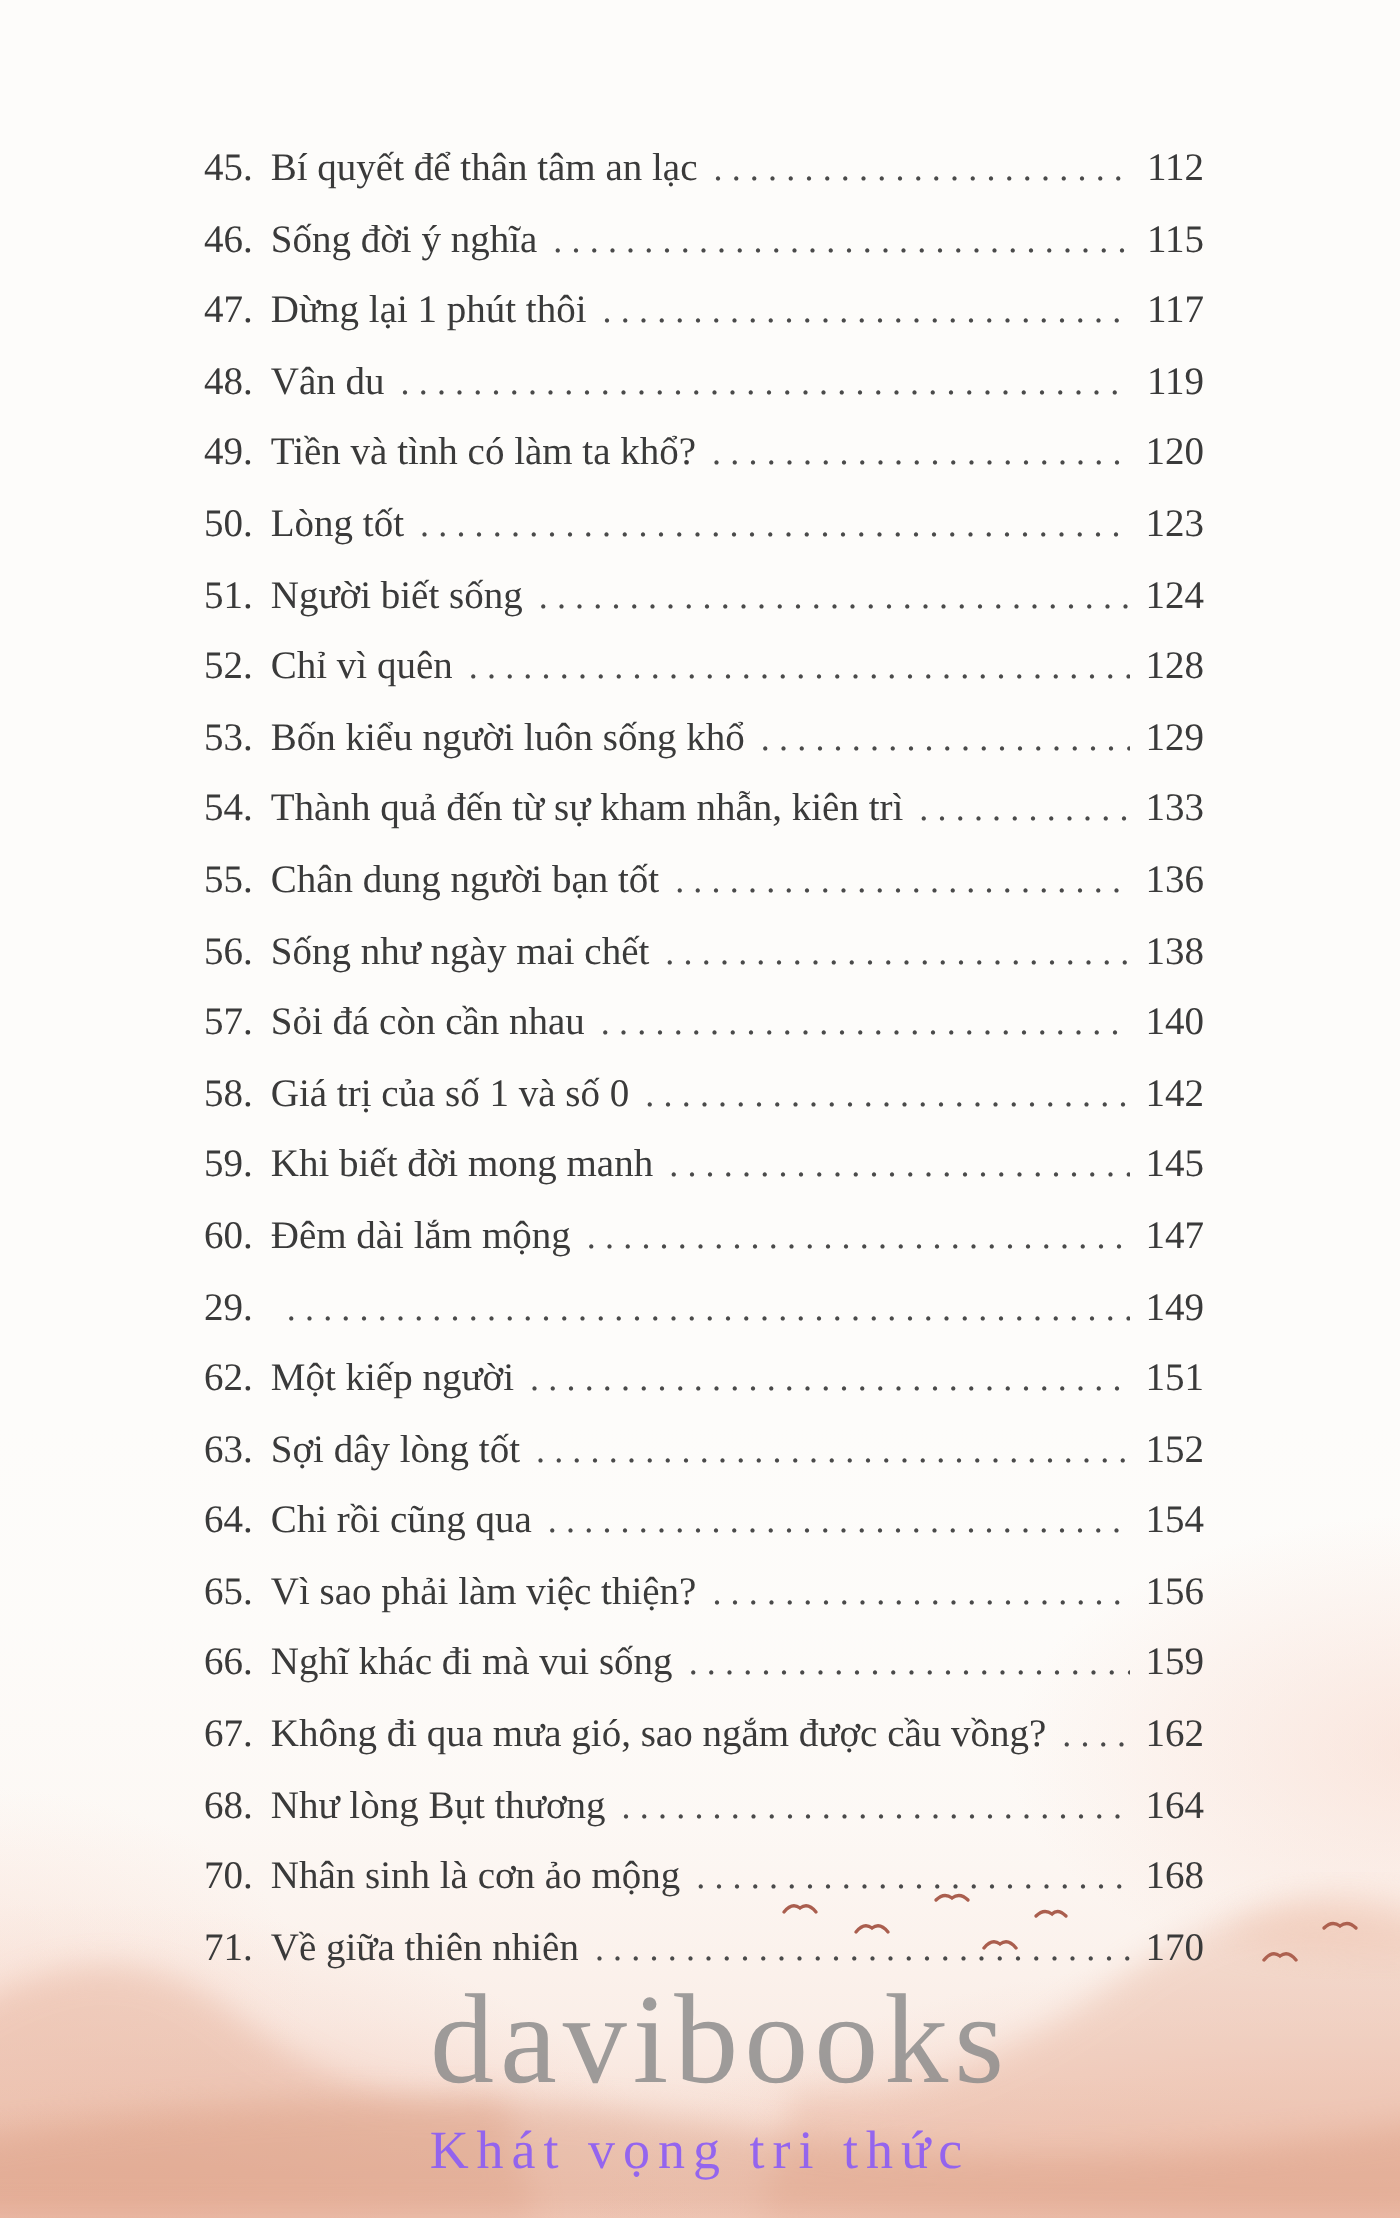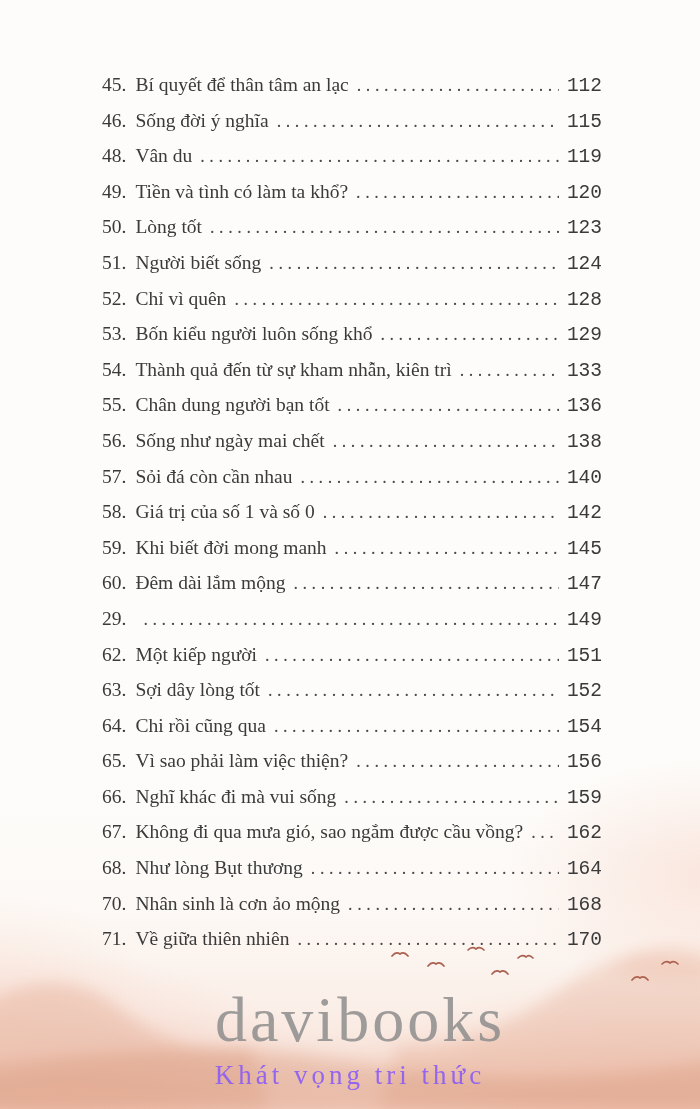--- a/index.html
+++ b/index.html
@@ -77,21 +77,20 @@
     color: #4a4a4a;
   }
   .leader::after {
     content: "........................................................................................................................";
     letter-spacing: 4.6px;
     font-size: 18px;
   }
   .pageno {
     flex: 0 0 auto;
     margin-left: 4px;
-    font-family: Liberation Mono, monospace;
   }
 
   
   .watermark {
     position: absolute;
     left: 0;
     right: 0;
     top: 988px;
     z-index: 3;
     text-align: center;
@@ -154,20 +153,26 @@
     <span class="pageno">112</span>
   </div>
 
   <div class="toc-row">
     <span class="num">46.</span>
     <span class="title">Sống đời ý nghĩa</span>
     <span class="leader"></span>
     <span class="pageno">115</span>
   </div>
 
+  <div class="toc-row">
+    <span class="num">47.</span>
+    <span class="title">Dừng lại 1 phút thôi</span>
+    <span class="leader"></span>
+    <span class="pageno">117</span>
+  </div>
 
   <div class="toc-row">
     <span class="num">48.</span>
     <span class="title">Vân du</span>
     <span class="leader"></span>
     <span class="pageno">119</span>
   </div>
 
   <div class="toc-row">
     <span class="num">49.</span>

